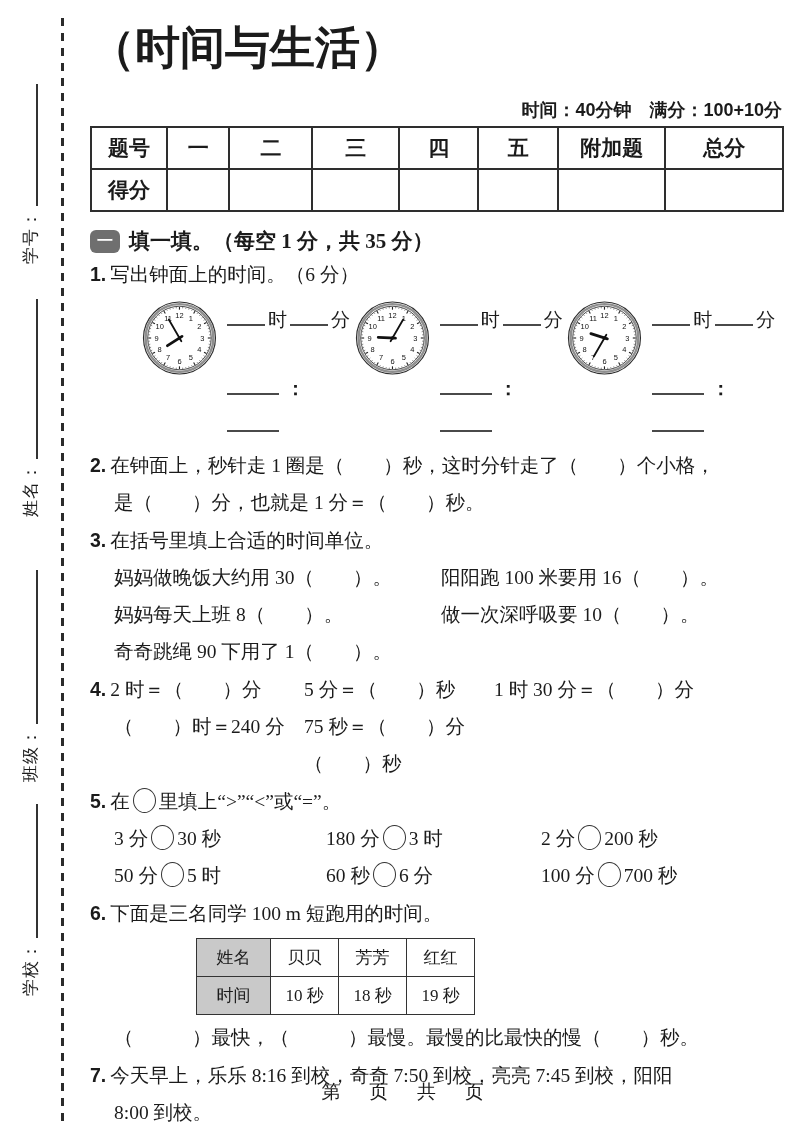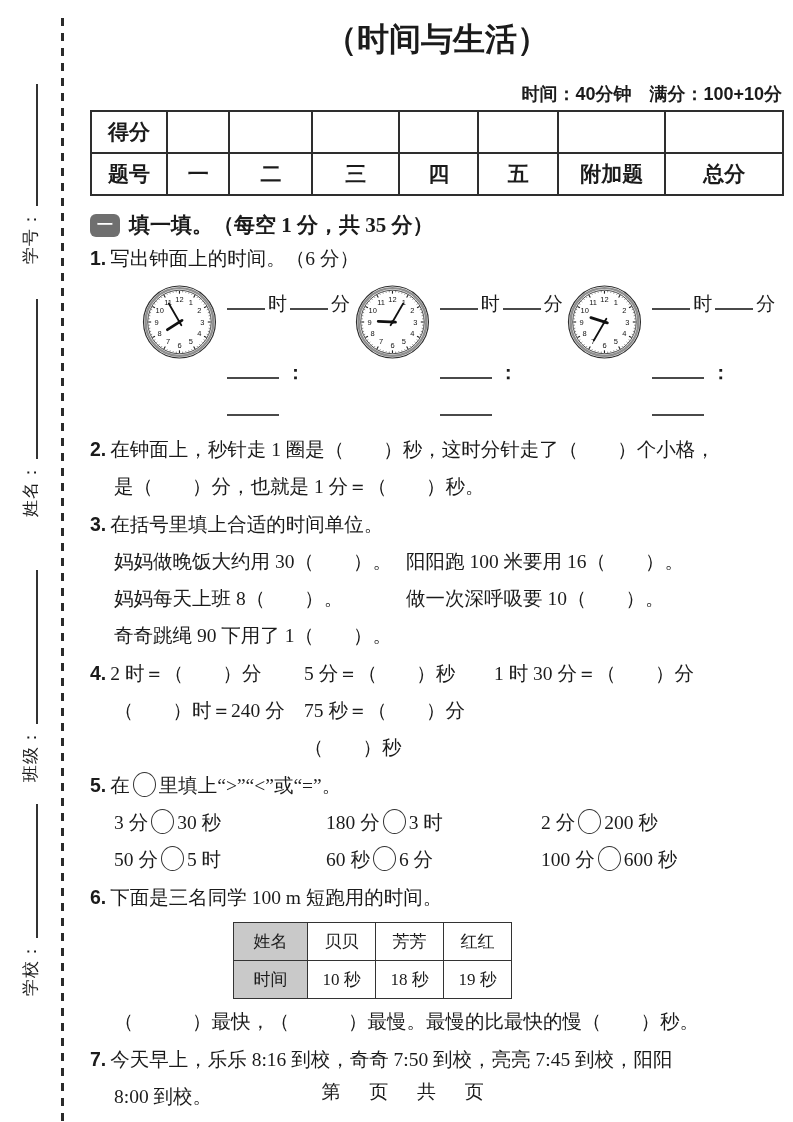--- a/index.html
+++ b/index.html
@@ -12,22 +12,22 @@
     background:repeating-linear-gradient(to bottom,#2b2b2b 0 8px,transparent 8px 15px); }
   .sb-field { position:absolute; display:flex; align-items:center; height:30px;
     transform:rotate(-90deg); }
   .sb-label { font-size:17px; white-space:nowrap; letter-spacing:1px; }
   .sb-line { flex:1; height:0; border-bottom:2px solid #333; align-self:flex-end; margin:0 0 7px 4px; }
 
   
   .content { position:absolute; left:90px; right:9px; top:0; }
   h1.title { text-align:center; font-family:"Liberation Sans",sans-serif; font-weight:900;
     font-size:40px; letter-spacing:1px; margin-top:22px; }
-  h2.subtitle { text-align:center; font-family:"Liberation Sans",sans-serif; font-weight:800;
-    font-size:32px; margin-top:18px; }
+  h2.subtitle { text-align:left; font-family:"Liberation Sans",sans-serif; font-weight:800;
+    font-size:45px; margin-top:18px; }
   .meta { text-align:right; font-family:"Liberation Sans",sans-serif; font-weight:700;
     font-size:18px; margin:20px 2px 4px 0; }
 
   table.score-table { width:100%; border-collapse:collapse; table-layout:fixed; }
   table.score-table td { border:2.2px solid #2e2e2e; height:42px; text-align:center;
     font-size:21px; font-weight:600; }
 
   .section-head { display:flex; align-items:center; gap:9px; margin-top:15px;
     font-size:21px; font-weight:700; }
   .badge { flex:0 0 auto; width:30px; height:23px; background:#6f6f6f; border-radius:6px;
@@ -43,28 +43,28 @@
   .clock-row { display:flex; justify-content:space-between; padding:4px 4px 2px 28px; }
   .clock-group { display:flex; align-items:flex-start; gap:7px; }
   svg.clock { width:82px; height:82px; display:block; }
   .clock-blanks { display:flex; flex-direction:column; gap:32px; padding-top:4px; font-size:19px; }
   .blank { display:inline-block; height:17px; border-bottom:2px solid #4a4a4a;
     vertical-align:baseline; margin:0 3px; }
   .blank.w1 { width:38px; }
   .blank.w2 { width:52px; }
   .colon { font-weight:700; margin:0 4px; }
 
-  .twocol { display:grid; grid-template-columns:292px 1fr; }
+  .twocol { display:grid; grid-template-columns:292px 1fr;gap:35px; }
   .grid3a { display:grid; grid-template-columns:190px 190px 1fr; }
   .grid3b { display:grid; grid-template-columns:212px 215px 1fr; }
 
   .cmp-circle { display:inline-block; width:23px; height:25px; border:1.8px solid #333;
     border-radius:50%; vertical-align:-5px; margin:0 3px; }
 
-  table.run-table { border-collapse:collapse; margin:6px 0 4px 119px; }
+  table.run-table { border-collapse:collapse; margin:6px 0 4px 82px; }
   table.run-table td { border:1.8px solid #333; width:68px; height:35px; text-align:center;
     font-size:17px; }
   table.run-table td.hd { background:#c9c9c9; width:74px; }
 
   .footer { position:absolute; bottom:17px; left:12px; right:0; text-align:center;
     font-size:19px; letter-spacing:12px; text-indent:12px; }
 </style>
 </head>
 <body>
 
@@ -99,38 +99,38 @@
           <col style="width:9%">
           <col style="width:12%">
           <col style="width:12.5%">
         <col style="width:11.5%">
           <col style="width:11.5%">
           <col style="width:15.5%">
           <col style="width:17%">
       </colgroup>
       <tbody>
           <tr>
-        <td>得分</td>
-        <td></td>
-        <td></td>
-        <td></td>
-        <td></td>
-        <td></td>
-        <td></td>
-        <td></td>
-      </tr>
-      <tr>
         <td>题号</td>
         <td>一</td>
         <td>二</td>
         <td>三</td>
         <td>四</td>
         <td>五</td>
         <td>附加题</td>
         <td>总分</td>
+      </tr>
+      <tr>
+        <td>得分</td>
+        <td></td>
+        <td></td>
+        <td></td>
+        <td></td>
+        <td></td>
+        <td></td>
+        <td></td>
       </tr>
     </tbody>
       </table>
 
     <div class="section-head">
       <span class="badge">一</span>
       <span>填一填。（每空 1 分，共 35 分）</span>
     </div>
 
     <div class="q qblock">
@@ -433,21 +433,21 @@
     <div class="q qblock">
       <div><span class="qnum">5.</span><span>在</span><span class="cmp-circle"></span><span>里填上“&gt;”“&lt;”或“=”。</span></div>
       <div class="grid3b">
         <span><span>3 分</span><span class="cmp-circle"></span><span>30 秒</span></span>
         <span><span>180 分</span><span class="cmp-circle"></span><span>3 时</span></span>
         <span><span>2 分</span><span class="cmp-circle"></span><span>200 秒</span></span>
       </div>
       <div class="grid3b">
         <span><span>50 分</span><span class="cmp-circle"></span><span>5 时</span></span>
         <span><span>60 秒</span><span class="cmp-circle"></span><span>6 分</span></span>
-        <span><span>100 分</span><span class="cmp-circle"></span><span>600 秒</span></span>
+        <span><span>100 分</span><span class="cmp-circle"></span><span>700 秒</span></span>
       </div>
     </div>
 
     <div class="q qblock">
       <div><span class="qnum">6.</span><span>下面是三名同学 100 m 短跑用的时间。</span></div>
       <table class="run-table">
         <tbody>
             <tr>
           <td class="hd">姓名</td>
           <td>贝贝</td>

